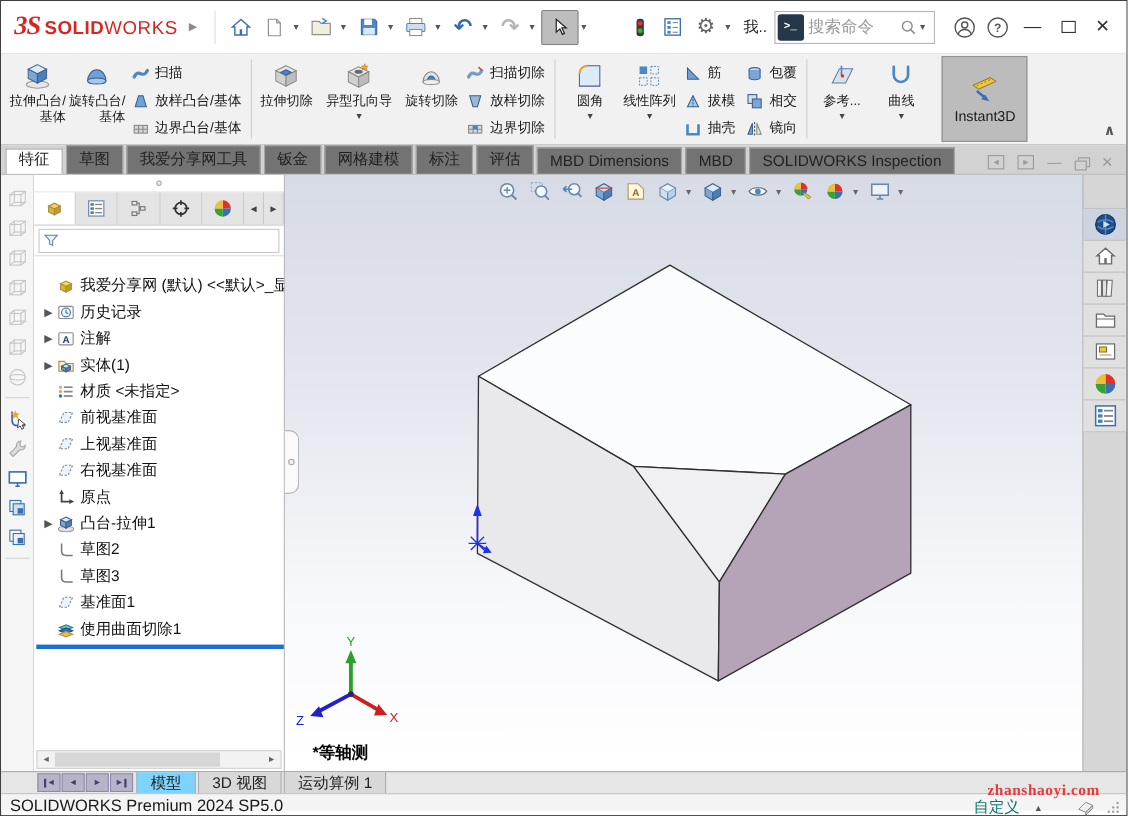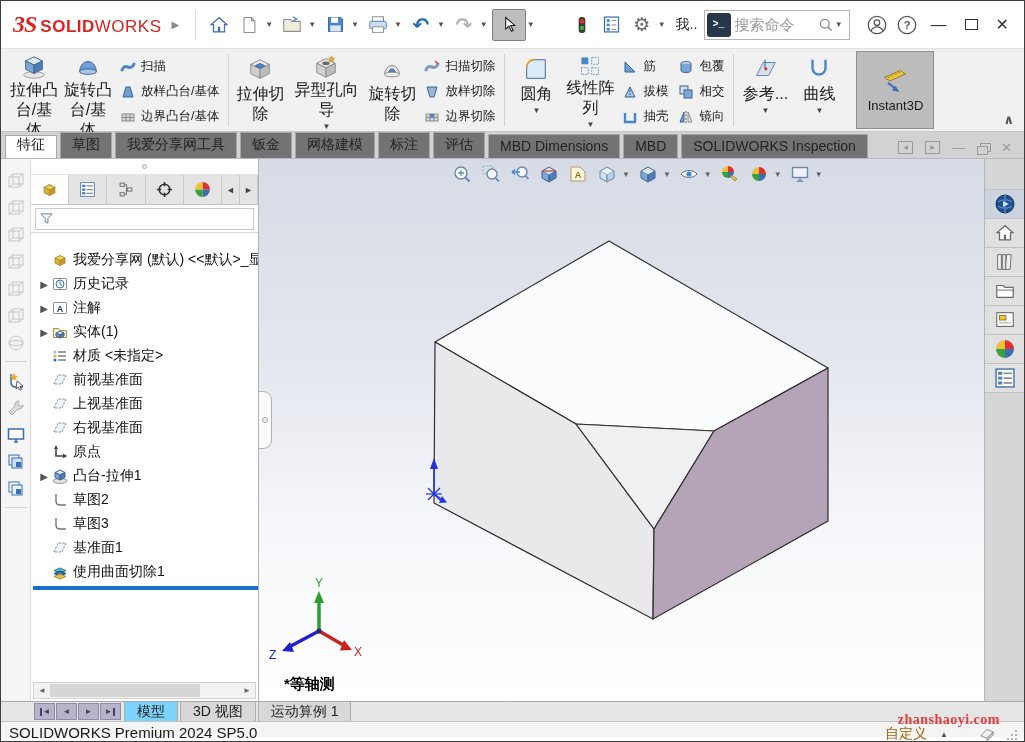--- a/index.html
+++ b/index.html
@@ -29,21 +29,21 @@
 .searchbox input{border:none;outline:none;flex:1;min-width:0;font-size:15px;color:#444;padding:0 4px;font-family:inherit}
 .searchbox input::placeholder{color:#9a9a9a}
 .wctl{font-size:16px;color:#333;margin:0 9px;line-height:1}
 .maxrect{display:inline-block;width:13px;height:11px;border:1.5px solid #333;margin:0 9px}
 
 
 .ribbon{position:absolute;left:0;top:48px;width:100%;height:83px;background:#f1f1f1;border-bottom:1px solid #c6c6c6;display:flex;align-items:stretch;padding:2px 0 2px 6px}
 .rbig{width:54px;display:flex;flex-direction:column;align-items:center;padding-top:3px;color:#1a1a1a;cursor:default}
 .rbig.wide{width:78px}
 .rbig .bicon{height:30px;display:flex;align-items:center;justify-content:center}
-.rbig .blabel{font-size:16px;line-height:1.25;text-align:center;word-break:break-all;padding:0 1px}
+.rbig .blabel{font-size:12px;line-height:1.25;text-align:right;word-break:break-all;padding:0 1px}
 .rbig .bcaret{font-size:8px;color:#444;margin-top:2px}
 .rsmallcol{display:flex;flex-direction:column;padding-top:3px}
 .rsmall{display:flex;align-items:center;height:25px;font-size:12.5px;color:#1a1a1a;padding:0 5px;cursor:default}
 .rsmall svg{margin-right:5px;flex:none}
 .rsep{width:1px;background:#cfcfcf;margin:3px 4px}
 .instant3d{width:78px;margin-left:10px;background:#bcbcbc;border:1px solid #8f8f8f;display:flex;flex-direction:column;align-items:center;justify-content:center;gap:3px;font-size:13px;color:#1a1a1a}
 .ribcollapse{position:absolute;right:10px;bottom:4px;color:#555;font-size:13px;font-weight:bold}
 
 
 .tabsrow{position:absolute;left:0;top:131px;width:100%;height:27px;background:#d2d2d2;border-bottom:1px solid #b9b9b9;display:flex;align-items:flex-end;padding-left:4px}
@@ -99,21 +99,21 @@
 
 .bottombar{position:absolute;left:0;top:700px;width:100%;height:20px;background:#e6e6e6;border-top:1px solid #a8a8a8;display:flex;align-items:stretch}
 .media{display:flex;margin-left:33px;align-items:center}
 .mbtn{width:21px;height:17px;background:#b7b4c9;border:1px solid #8f8cab;margin-right:1px;display:flex;align-items:center;justify-content:center;font-size:8px;color:#44406a}
 .mbtn .bar{display:inline-block;width:2px;height:8px;background:#44406a;margin:0 1px}
 .btab{font-size:14px;color:#222;background:#d8d8d8;border-right:1px solid #adadad;border-left:1px solid #adadad;padding:1px 12px 0;margin-left:2px;display:flex;align-items:center;white-space:nowrap}
 .btab.active{background:#7dd3fc}
 
 .statusbar{position:absolute;left:0;top:720px;width:100%;height:16px;background:#f4f4f4;border-top:1px solid #c2c2c2;font-size:15px;color:#1a1a1a}
 .statusbar .lefttext{position:absolute;left:8px;top:2px}
-.statusbar .customize{position:absolute;right:97px;top:3px;font-size:14px;color:#a16207}
+.statusbar .customize{position:absolute;right:97px;top:3px;font-size:14px;color:#0f766e}
 .statusbar .cust-caret{position:absolute;right:76px;top:8px;font-size:8px;color:#555}
 .statusbar .eraser{position:absolute;right:28px;top:2px}
 .statusbar .grip{position:absolute;right:6px;top:5px}
 .watermark{position:absolute;right:24px;top:711px;font-family:"Liberation Serif",serif;font-weight:bold;font-size:14px;letter-spacing:.5px;color:rgba(226,32,32,.85);z-index:50}
 </style>
 </head>
 <body>
 
 <div id="app">
 

